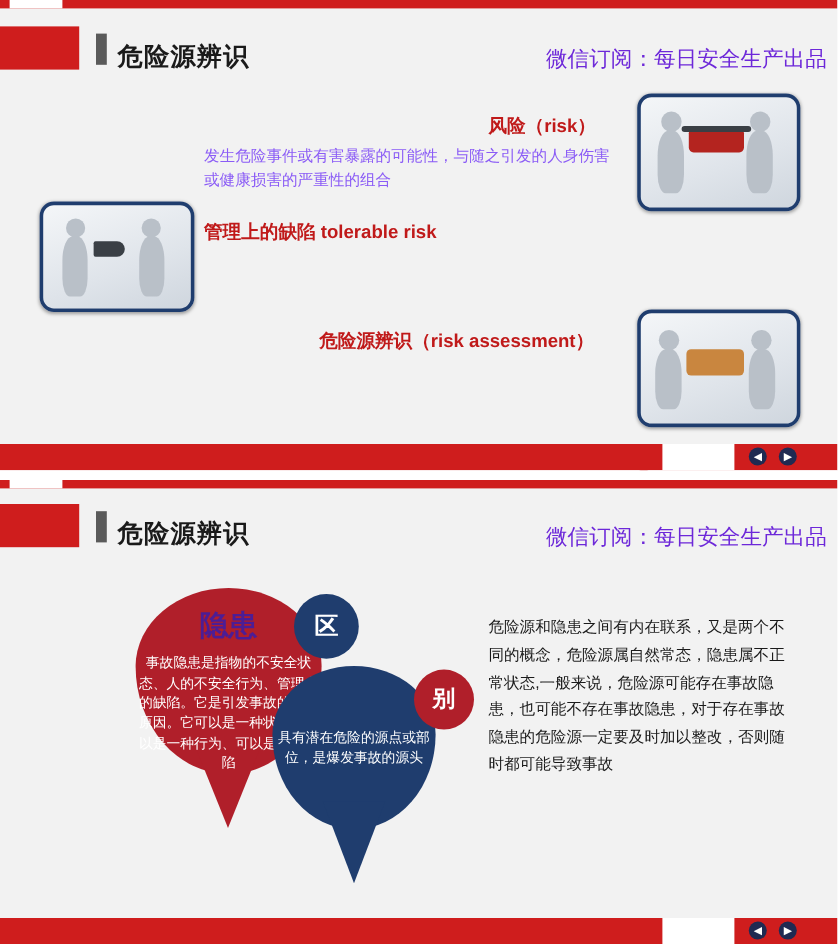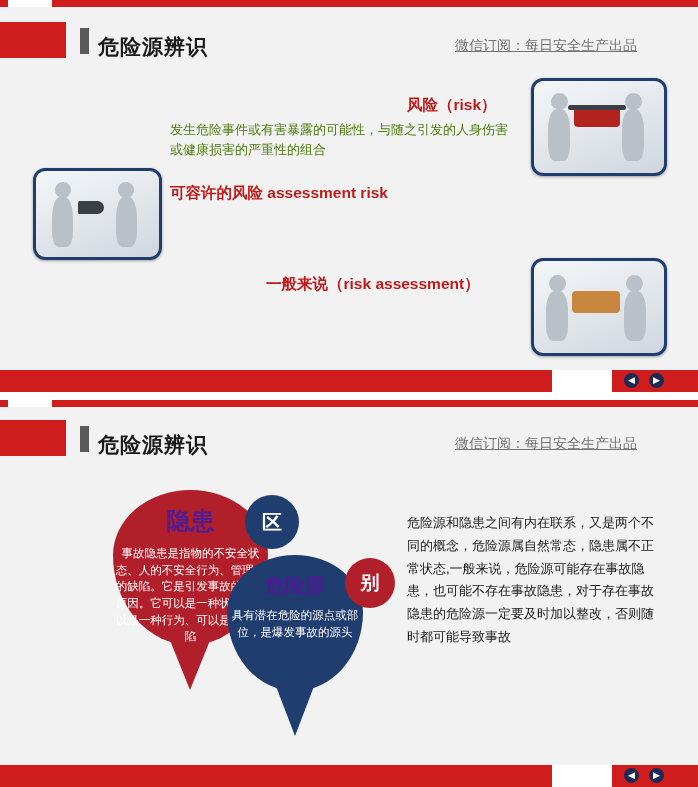--- a/index.html
+++ b/index.html
@@ -54,24 +54,23 @@
   .hdr-title {
     position: absolute;
     font-size: 21px;
     font-weight: bold;
     color: #1a1a1a;
     letter-spacing: 1px;
     white-space: nowrap;
   }
   .hdr-sub {
     position: absolute;
-    font-size: 14px;
-    color: #737373;
-    white-space: nowrap;
-    text-decoration: underline;
+    font-size: 18px;
+    color: #6d28d9;
+    white-space: nowrap;
   }
 
   
   .bot-band {
     position: absolute;
     left: 0;
     width: 698px;
     height: 22px;
     background: #cf1d1d;
   }
@@ -96,21 +95,21 @@
   .s1-head {
     position: absolute;
     font-size: 15.5px;
     font-weight: bold;
     color: #c01a1a;
     white-space: nowrap;
   }
   .s1-body {
     position: absolute;
     font-size: 13px;
-    color: #4d7c0f;
+    color: #8b5cf6;
     line-height: 1.55;
   }
 
   
   .photo {
     position: absolute;
     border: 3px solid #1f3d6e;
     border-radius: 12px;
     background: linear-gradient(160deg, #f4f6f8 0%, #dfe4ea 60%, #cfd6de 100%);
     box-shadow: 0 1px 3px rgba(0,0,0,0.35);
@@ -221,31 +220,31 @@
   <div class="s1-body" style="top:120px;left:170px;width:345px;">发生危险事件或有害暴露的可能性，与随之引发的人身伤害或健康损害的严重性的组合</div>
 
   <div class="photo" style="top:168px;left:33px;width:123px;height:86px;">
     <div class="fig" style="left:16px;top:26px;width:21px;height:50px;"></div>
     <div class="fig-head" style="left:19px;top:11px;width:16px;height:16px;"></div>
     <div class="fig" style="left:80px;top:26px;width:21px;height:50px;"></div>
     <div class="fig-head" style="left:82px;top:11px;width:16px;height:16px;"></div>
     <div class="obj-dark" style="left:42px;top:30px;width:26px;height:13px;border-radius:2px 8px 8px 2px;"></div>
   </div>
 
-  <div class="s1-head" style="top:183px;left:170px;">可容许的风险 assessment risk</div>
+  <div class="s1-head" style="top:183px;left:170px;">管理上的缺陷 tolerable risk</div>
 
   <div class="photo" style="top:258px;left:531px;width:130px;height:92px;">
     <div class="fig" style="left:12px;top:30px;width:22px;height:50px;"></div>
     <div class="fig-head" style="left:15px;top:14px;width:17px;height:17px;"></div>
     <div class="fig" style="left:90px;top:30px;width:22px;height:50px;"></div>
     <div class="fig-head" style="left:92px;top:14px;width:17px;height:17px;"></div>
     <div class="obj-tan" style="left:38px;top:30px;width:48px;height:22px;border-radius:4px;"></div>
   </div>
 
-  <div class="s1-head" style="top:274px;left:266px;">一般来说（risk assessment）</div>
+  <div class="s1-head" style="top:274px;left:266px;">危险源辨识（risk assessment）</div>
 
   <div class="wx" style="top:350px;left:530px;">
     <span class="wx-logo">✆</span><span>每日安全生产</span>
   </div>
 
   <div class="bot-band" style="top:370px;"></div>
   <div class="bot-band-white" style="top:370px;left:552px;"></div>
   <div class="nav-dot" style="top:373px;left:624px;">◀</div>
   <div class="nav-dot" style="top:373px;left:649px;">▶</div>
 </div>
@@ -262,21 +261,20 @@
   <div class="hdr-title" style="top:31px;left:98px;">危险源辨识</div>
   <div class="hdr-sub" style="top:35px;left:455px;">微信订阅：每日安全生产出品</div>
 
   <div class="drop" style="top:90px;left:113px;width:155px;height:155px;background:#b01f2a;"></div>
   <div class="drop-tip" style="top:218px;left:161px;border-left:29px solid transparent;border-right:29px solid transparent;border-top:72px solid #b01f2a;"></div>
   <div class="drop-label" style="top:105px;left:113px;width:155px;font-size:24px;">隐患</div>
   <div class="drop-text" style="top:145px;left:113px;width:155px;">事故隐患是指物的不安全状态、人的不安全行为、管理上的缺陷。它是引发事故的直接原因。它可以是一种状态、可以是一种行为、可以是一种缺陷</div>
 
   <div class="drop" style="top:155px;left:227px;width:136px;height:136px;background:#1f3d6e;"></div>
   <div class="drop-tip" style="top:268px;left:269px;border-left:26px solid transparent;border-right:26px solid transparent;border-top:68px solid #1f3d6e;"></div>
-  <div class="drop-label" style="top:172px;left:227px;width:136px;font-size:20px;">危险源</div>
   <div class="drop-text" style="top:207px;left:231px;width:128px;">具有潜在危险的源点或部位，是爆发事故的源头</div>
 
   <div class="circle-badge" style="top:95px;left:245px;width:54px;height:54px;line-height:54px;font-size:20px;background:#1f3d6e;">区</div>
   <div class="circle-badge" style="top:158px;left:345px;width:50px;height:50px;line-height:50px;font-size:19px;background:#b01f2a;">别</div>
 
   <div class="s2-para" style="top:112px;left:407px;width:250px;">危险源和隐患之间有内在联系，又是两个不同的概念，危险源属自然常态，隐患属不正常状态,一般来说，危险源可能存在事故隐患，也可能不存在事故隐患，对于存在事故隐患的危险源一定要及时加以整改，否则随时都可能导致事故</div>
 
   <div class="wx" style="top:345px;left:530px;">
     <span class="wx-logo">✆</span><span>每日安全生产</span>
   </div>

